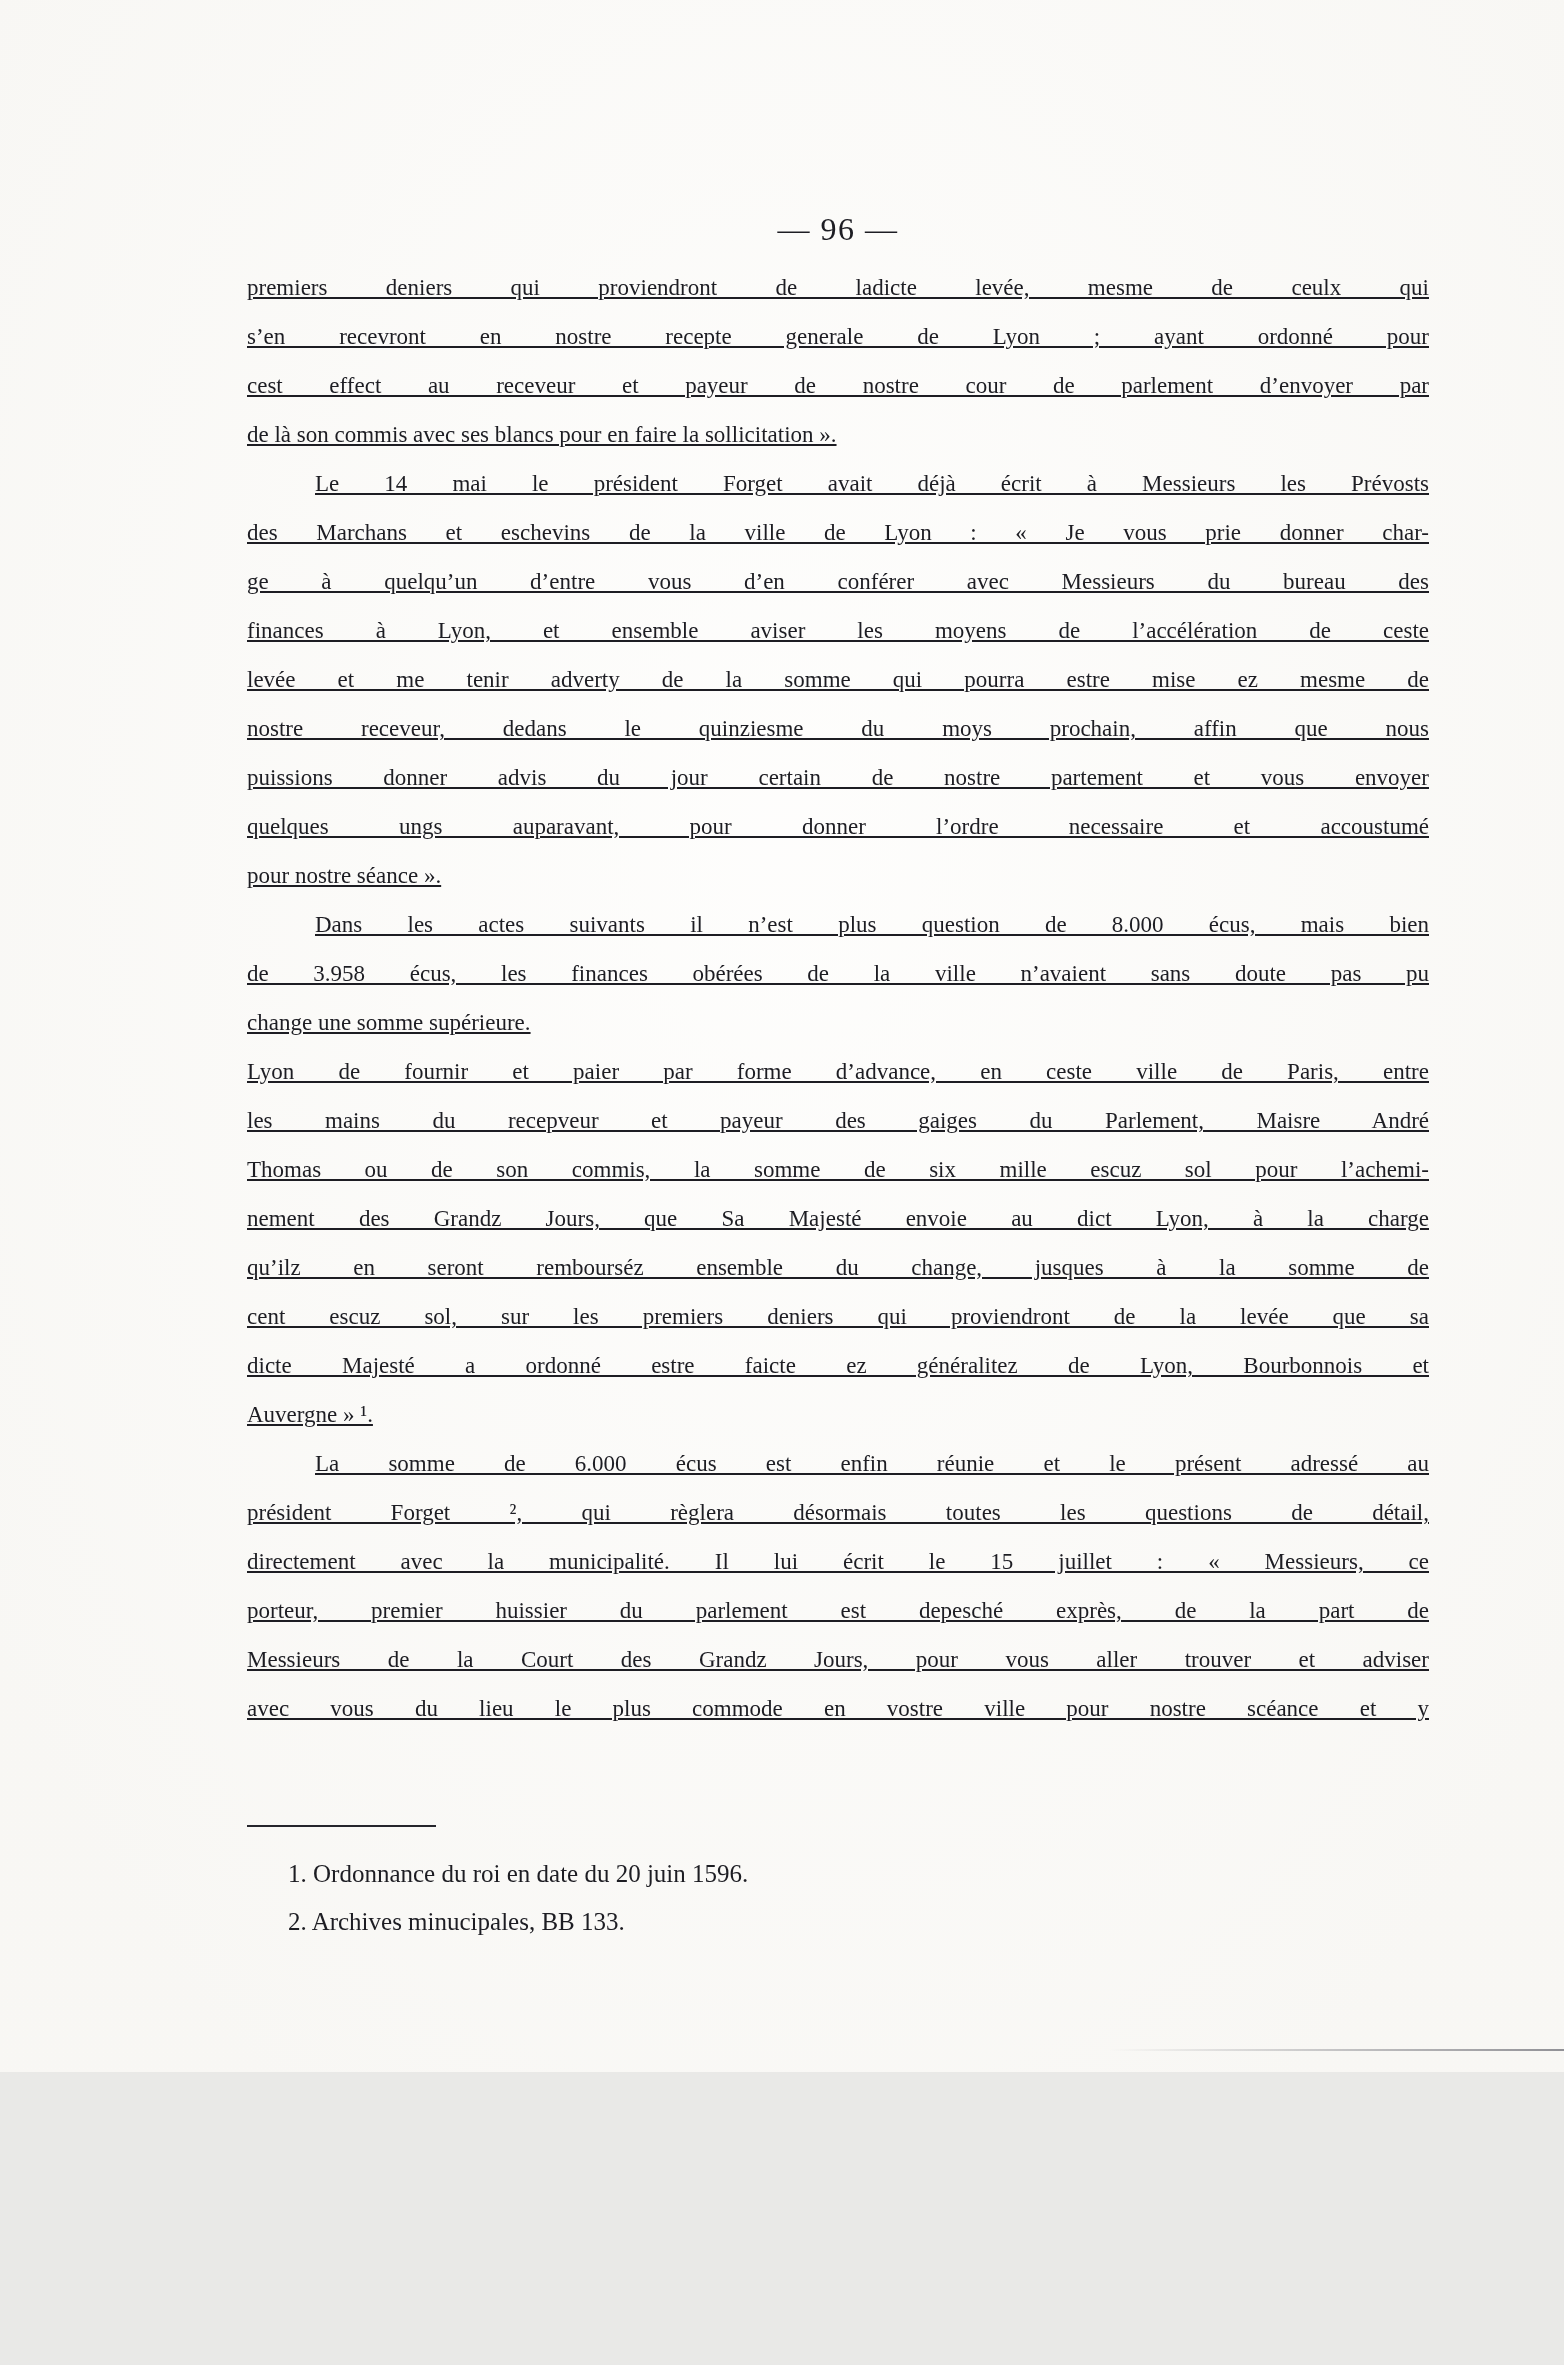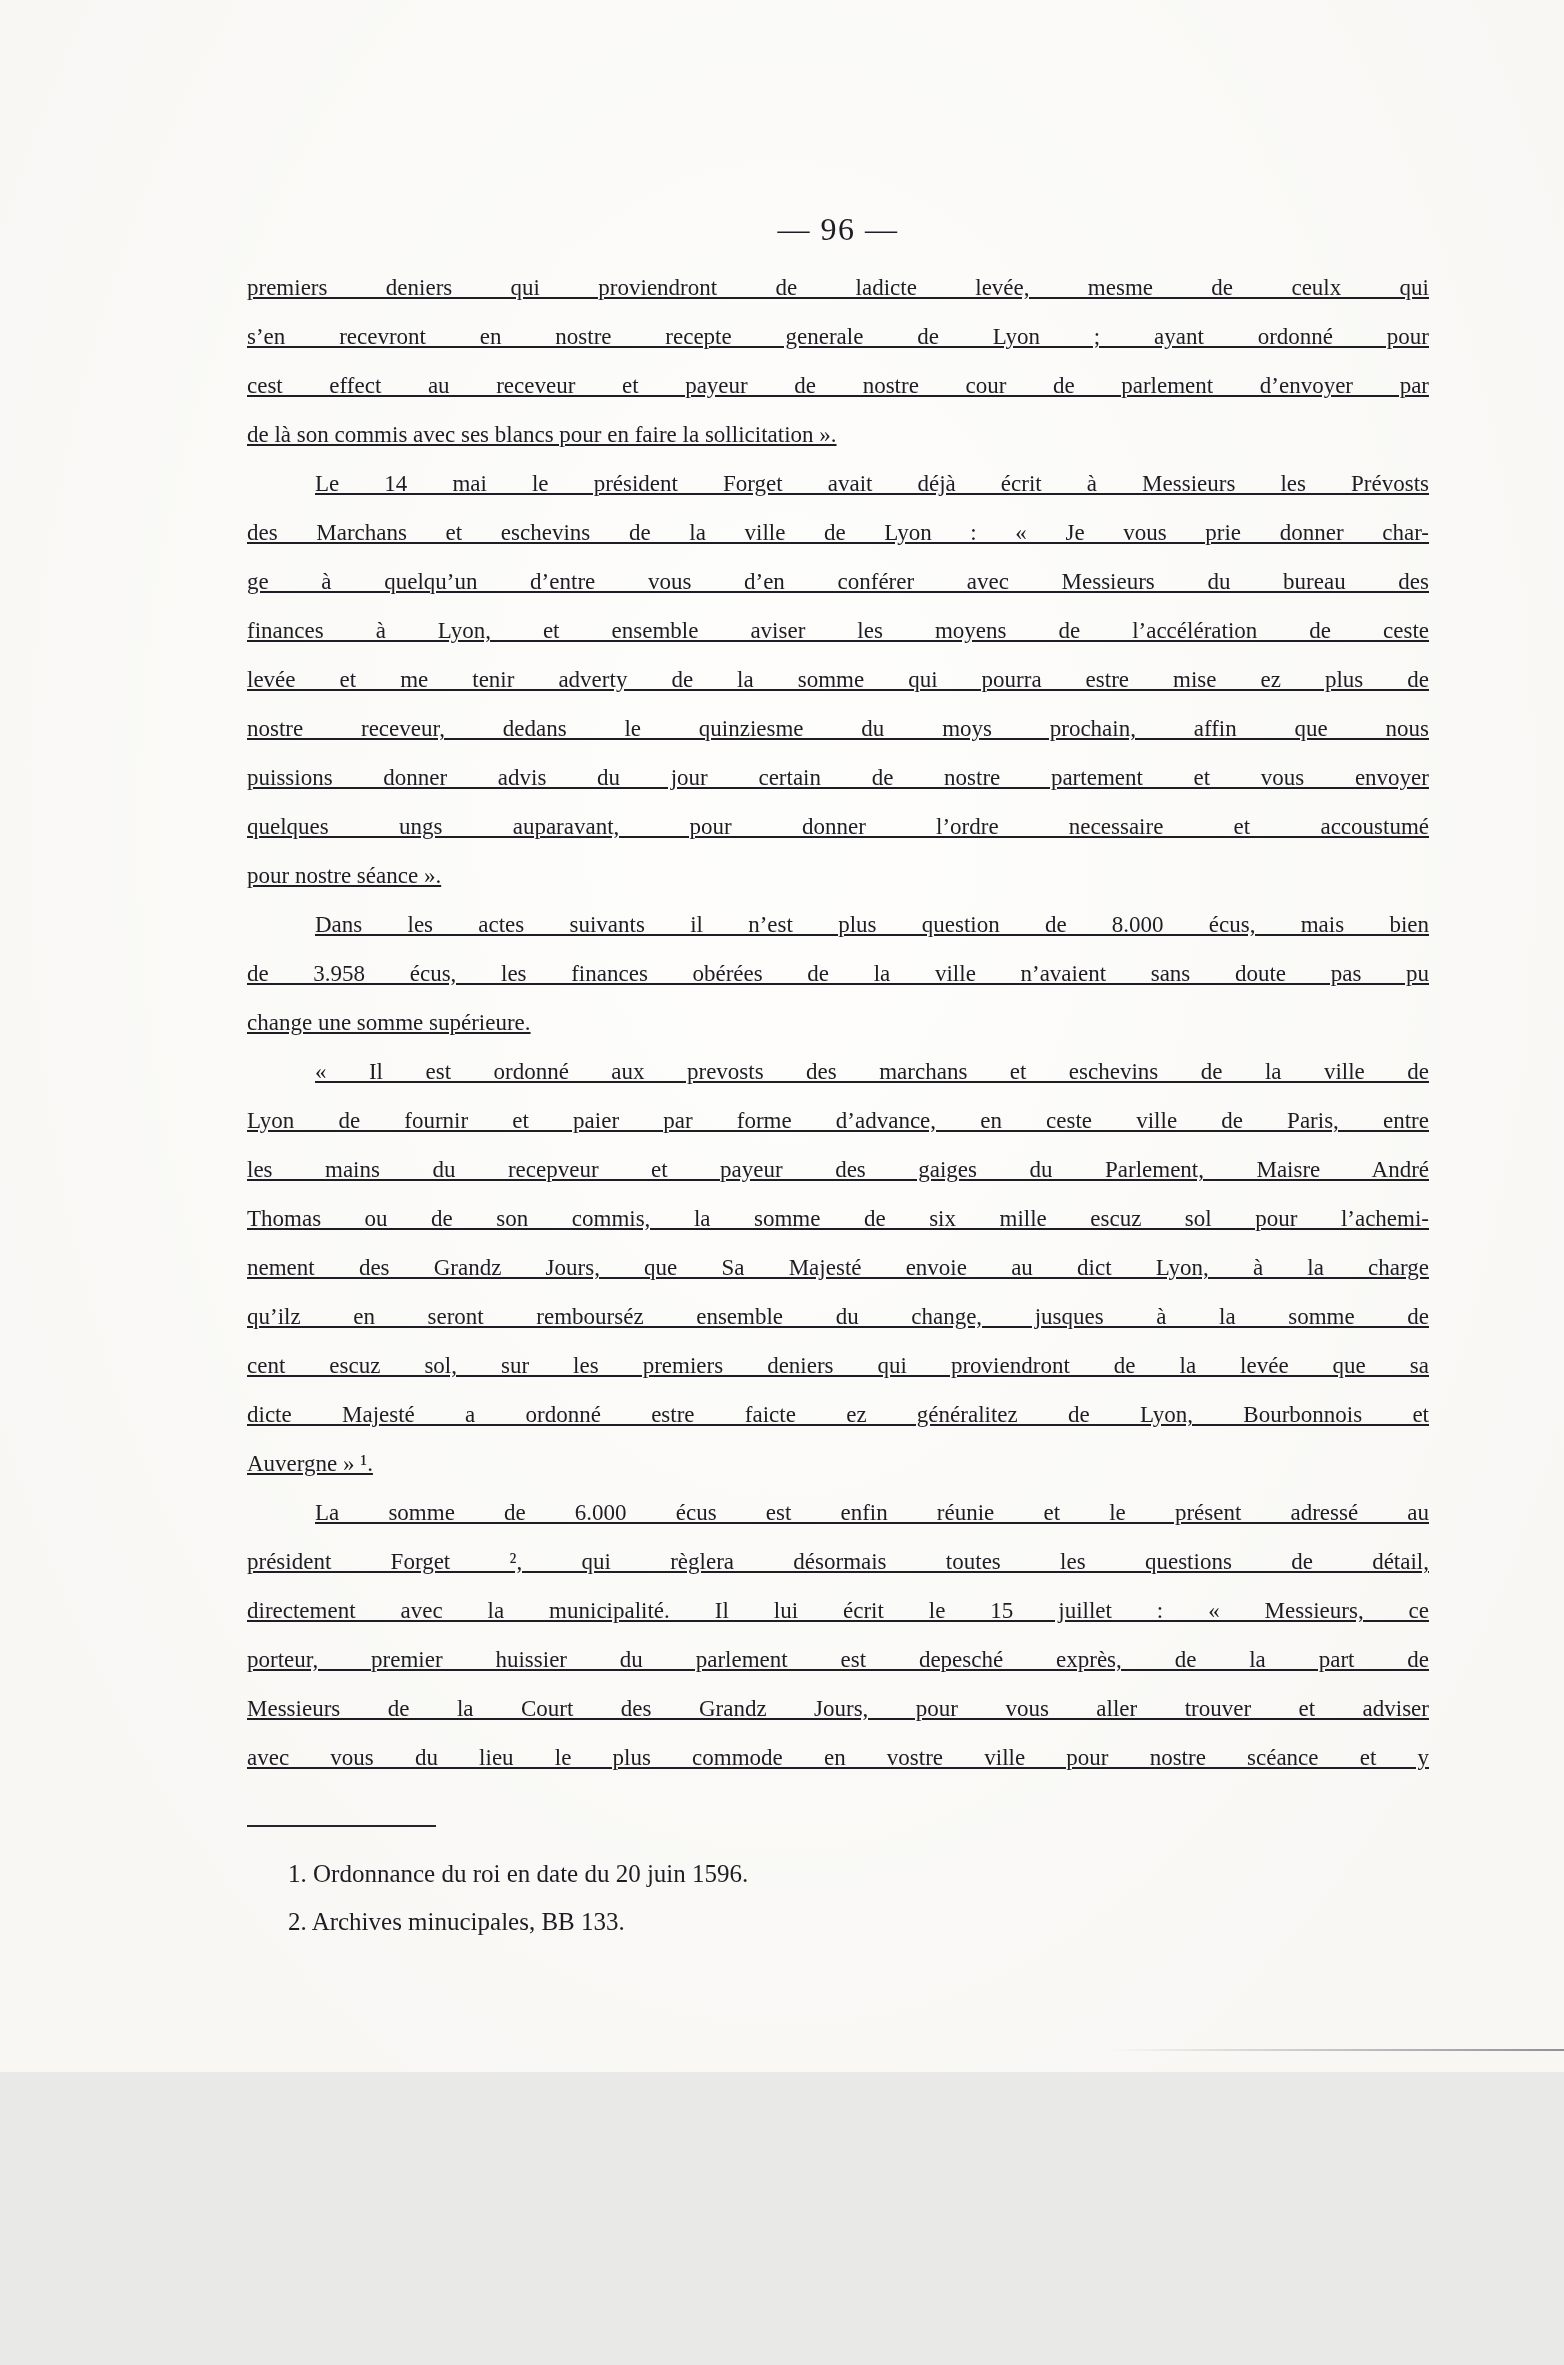--- a/index.html
+++ b/index.html
@@ -85,33 +85,32 @@
         <div class="line">premiers deniers qui proviendront de ladicte levée, mesme de ceulx qui</div>
         <div class="line">s’en recevront en nostre recepte generale de Lyon ; ayant ordonné pour</div>
         <div class="line">cest effect au receveur et payeur de nostre cour de parlement d’envoyer par</div>
         <div class="line para-end">de là son commis avec ses blancs pour en faire la sollicitation ».</div>
       </div>
       <div class="paragraph">
         <div class="line indent">Le 14 mai le président Forget avait déjà écrit à Messieurs les Prévosts</div>
         <div class="line">des Marchans et eschevins de la ville de Lyon : « Je vous prie donner char-</div>
         <div class="line">ge à quelqu’un d’entre vous d’en conférer avec Messieurs du bureau des</div>
         <div class="line">finances à Lyon, et ensemble aviser les moyens de l’accélération de ceste</div>
-        <div class="line">levée et me tenir adverty de la somme qui pourra estre mise ez plus de</div>
+        <div class="line">levée et me tenir adverty de la somme qui pourra estre mise ez mesme de</div>
         <div class="line">nostre receveur, dedans le quinziesme du moys prochain, affin que nous</div>
         <div class="line">puissions donner advis du jour certain de nostre partement et vous envoyer</div>
         <div class="line">quelques ungs auparavant, pour donner l’ordre necessaire et accoustumé</div>
         <div class="line para-end">pour nostre séance ».</div>
       </div>
       <div class="paragraph">
         <div class="line indent">Dans les actes suivants il n’est plus question de 8.000 écus, mais bien</div>
         <div class="line">de 3.958 écus, les finances obérées de la ville n’avaient sans doute pas pu</div>
         <div class="line para-end">change une somme supérieure.</div>
       </div>
       <div class="paragraph">
-        <div class="line indent">« Il est ordonné aux prevosts des marchans et eschevins de la ville de</div>
         <div class="line">Lyon de fournir et paier par forme d’advance, en ceste ville de Paris, entre</div>
         <div class="line">les mains du recepveur et payeur des gaiges du Parlement, Maisre André</div>
         <div class="line">Thomas ou de son commis, la somme de six mille escuz sol pour l’achemi-</div>
         <div class="line">nement des Grandz Jours, que Sa Majesté envoie au dict Lyon, à la charge</div>
         <div class="line">qu’ilz en seront rembourséz ensemble du change, jusques à la somme de</div>
         <div class="line">cent escuz sol, sur les premiers deniers qui proviendront de la levée que sa</div>
         <div class="line">dicte Majesté a ordonné estre faicte ez généralitez de Lyon, Bourbonnois et</div>
         <div class="line para-end">Auvergne » ¹.</div>
       </div>
       <div class="paragraph">

